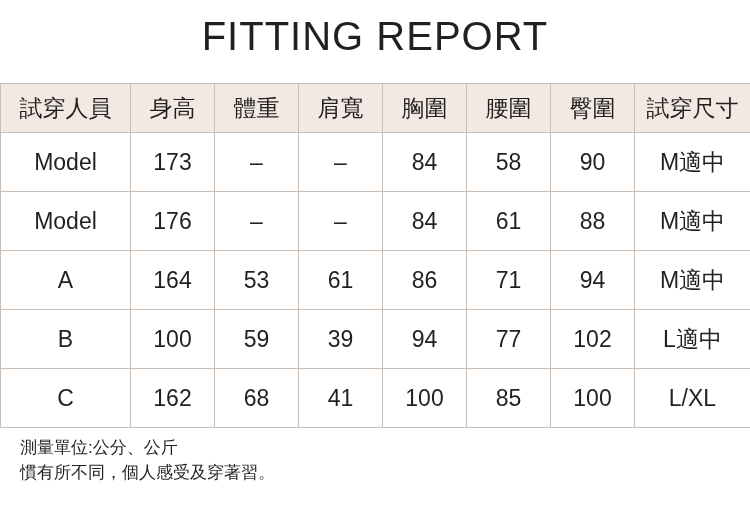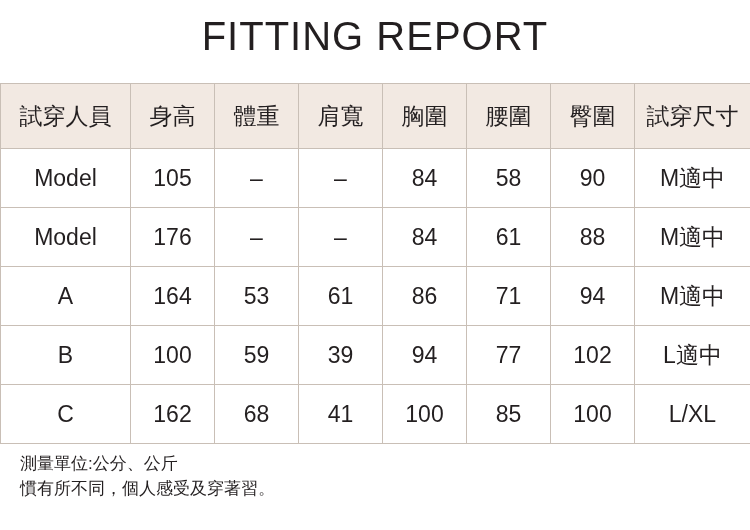--- a/index.html
+++ b/index.html
@@ -40,21 +40,21 @@
     border: 1px solid #c9bfb6;
     text-align: center;
     vertical-align: middle;
     font-weight: 400;
     color: #231f20;
   }
   table.fit thead th {
     background: #f2e9e2;
     font-size: 23px;
     height: 48px;
-    padding: 8px;
+    padding: 0;
     border-top: 1px solid #c9bfb6;
     border-bottom: 1px solid #c9bfb6;
   }
   table.fit tbody td {
     font-size: 23px;
     height: 58px;
     padding: 0;
     background: #ffffff;
   }
   
@@ -103,21 +103,21 @@
         <th>肩寬</th>
         <th>胸圍</th>
         <th>腰圍</th>
         <th>臀圍</th>
         <th>試穿尺寸</th>
       </tr>
     </thead>
     <tbody>
       <tr>
         <td>Model</td>
-        <td>105</td>
+        <td>173</td>
         <td>–</td>
         <td>–</td>
         <td>84</td>
         <td>58</td>
         <td>90</td>
         <td>M適中</td>
       </tr>
       <tr>
         <td>Model</td>
         <td>176</td>

